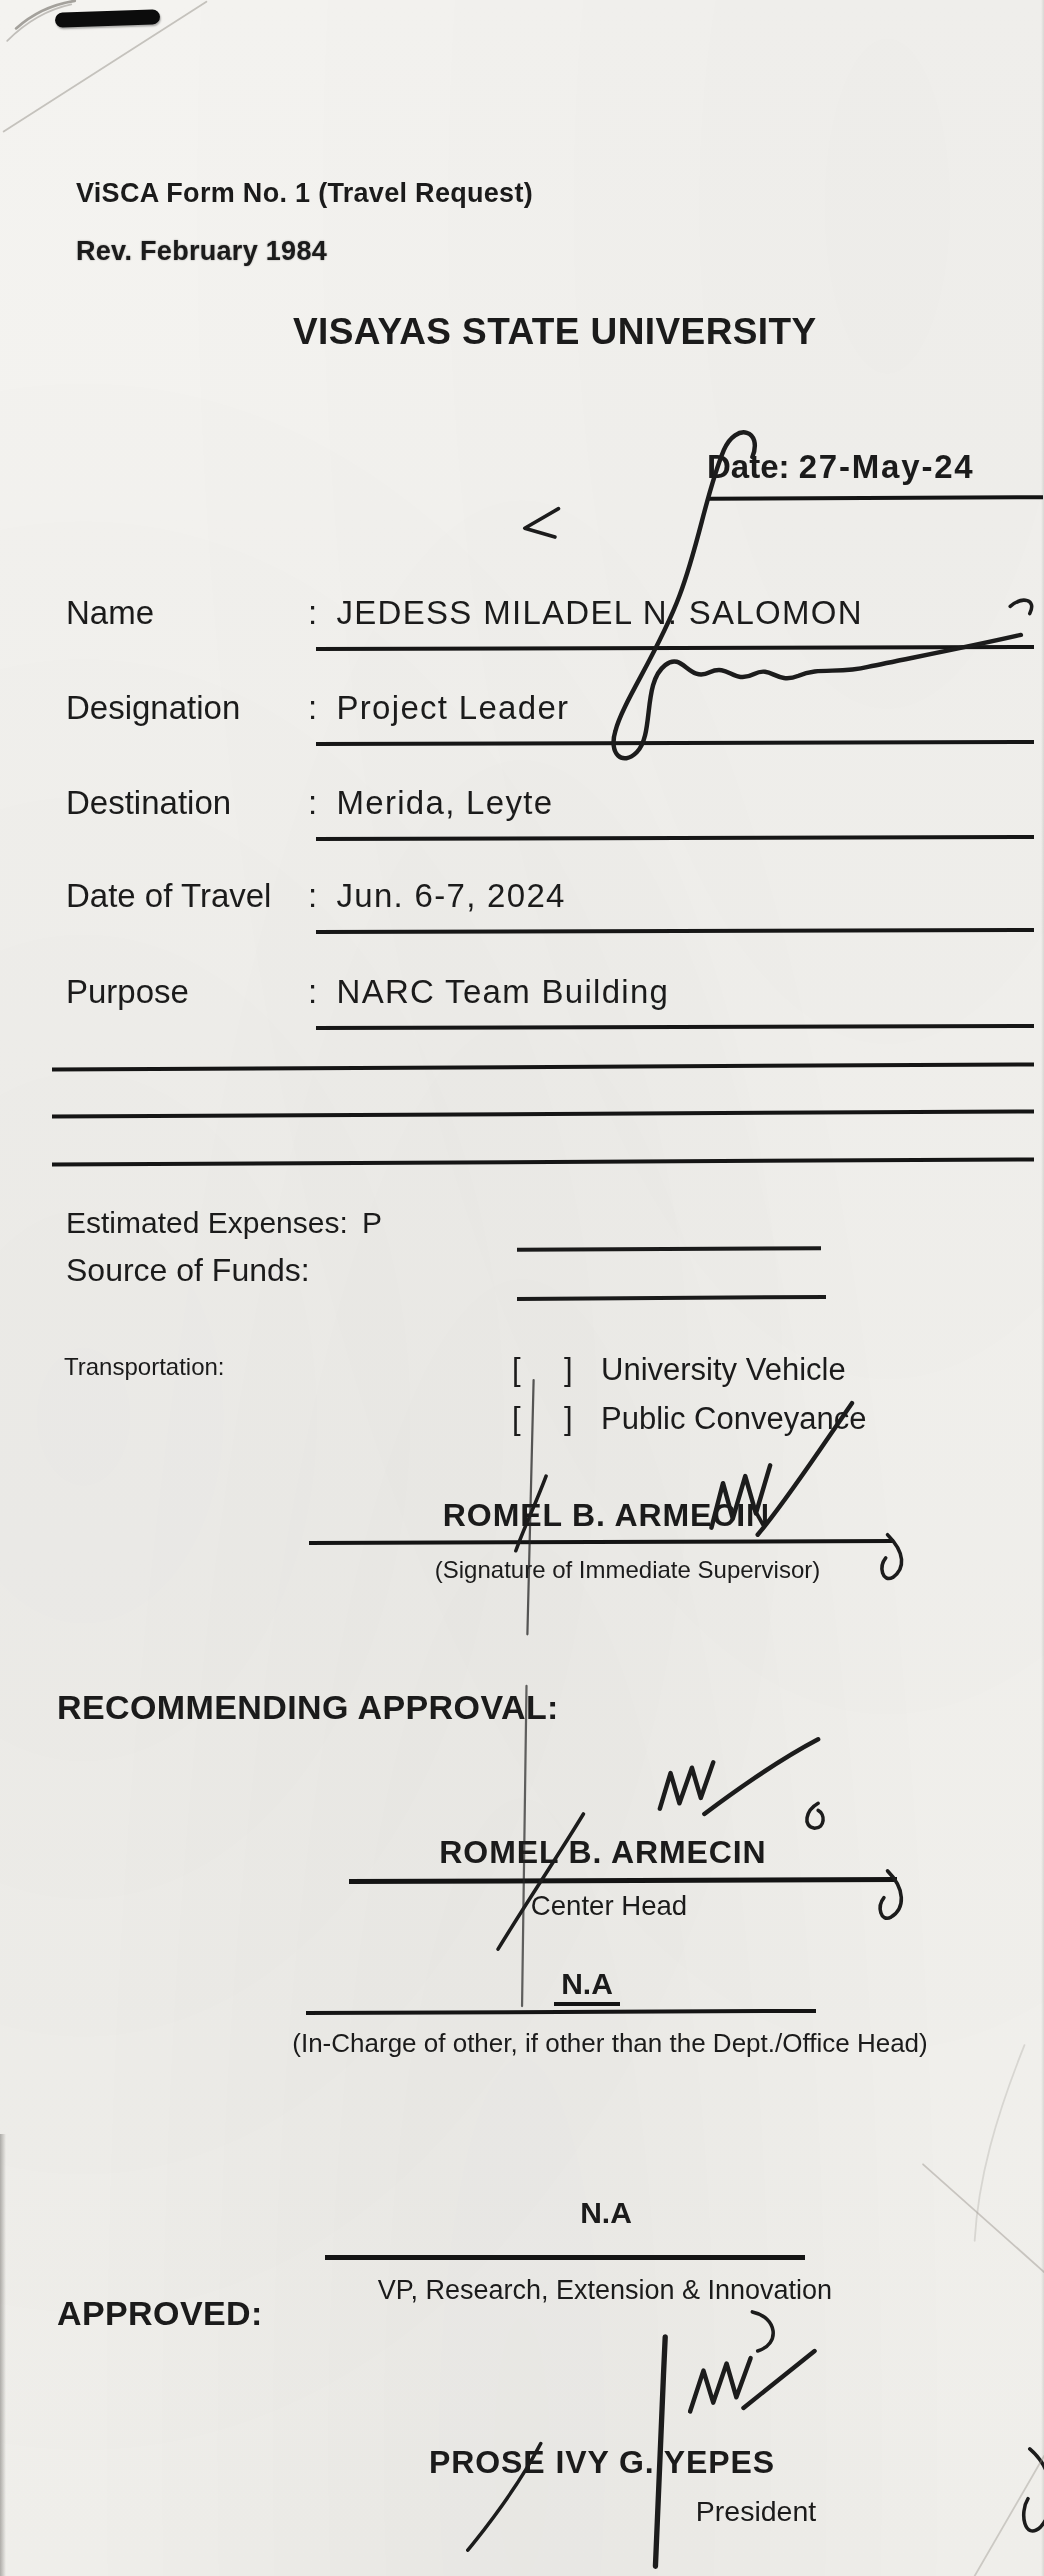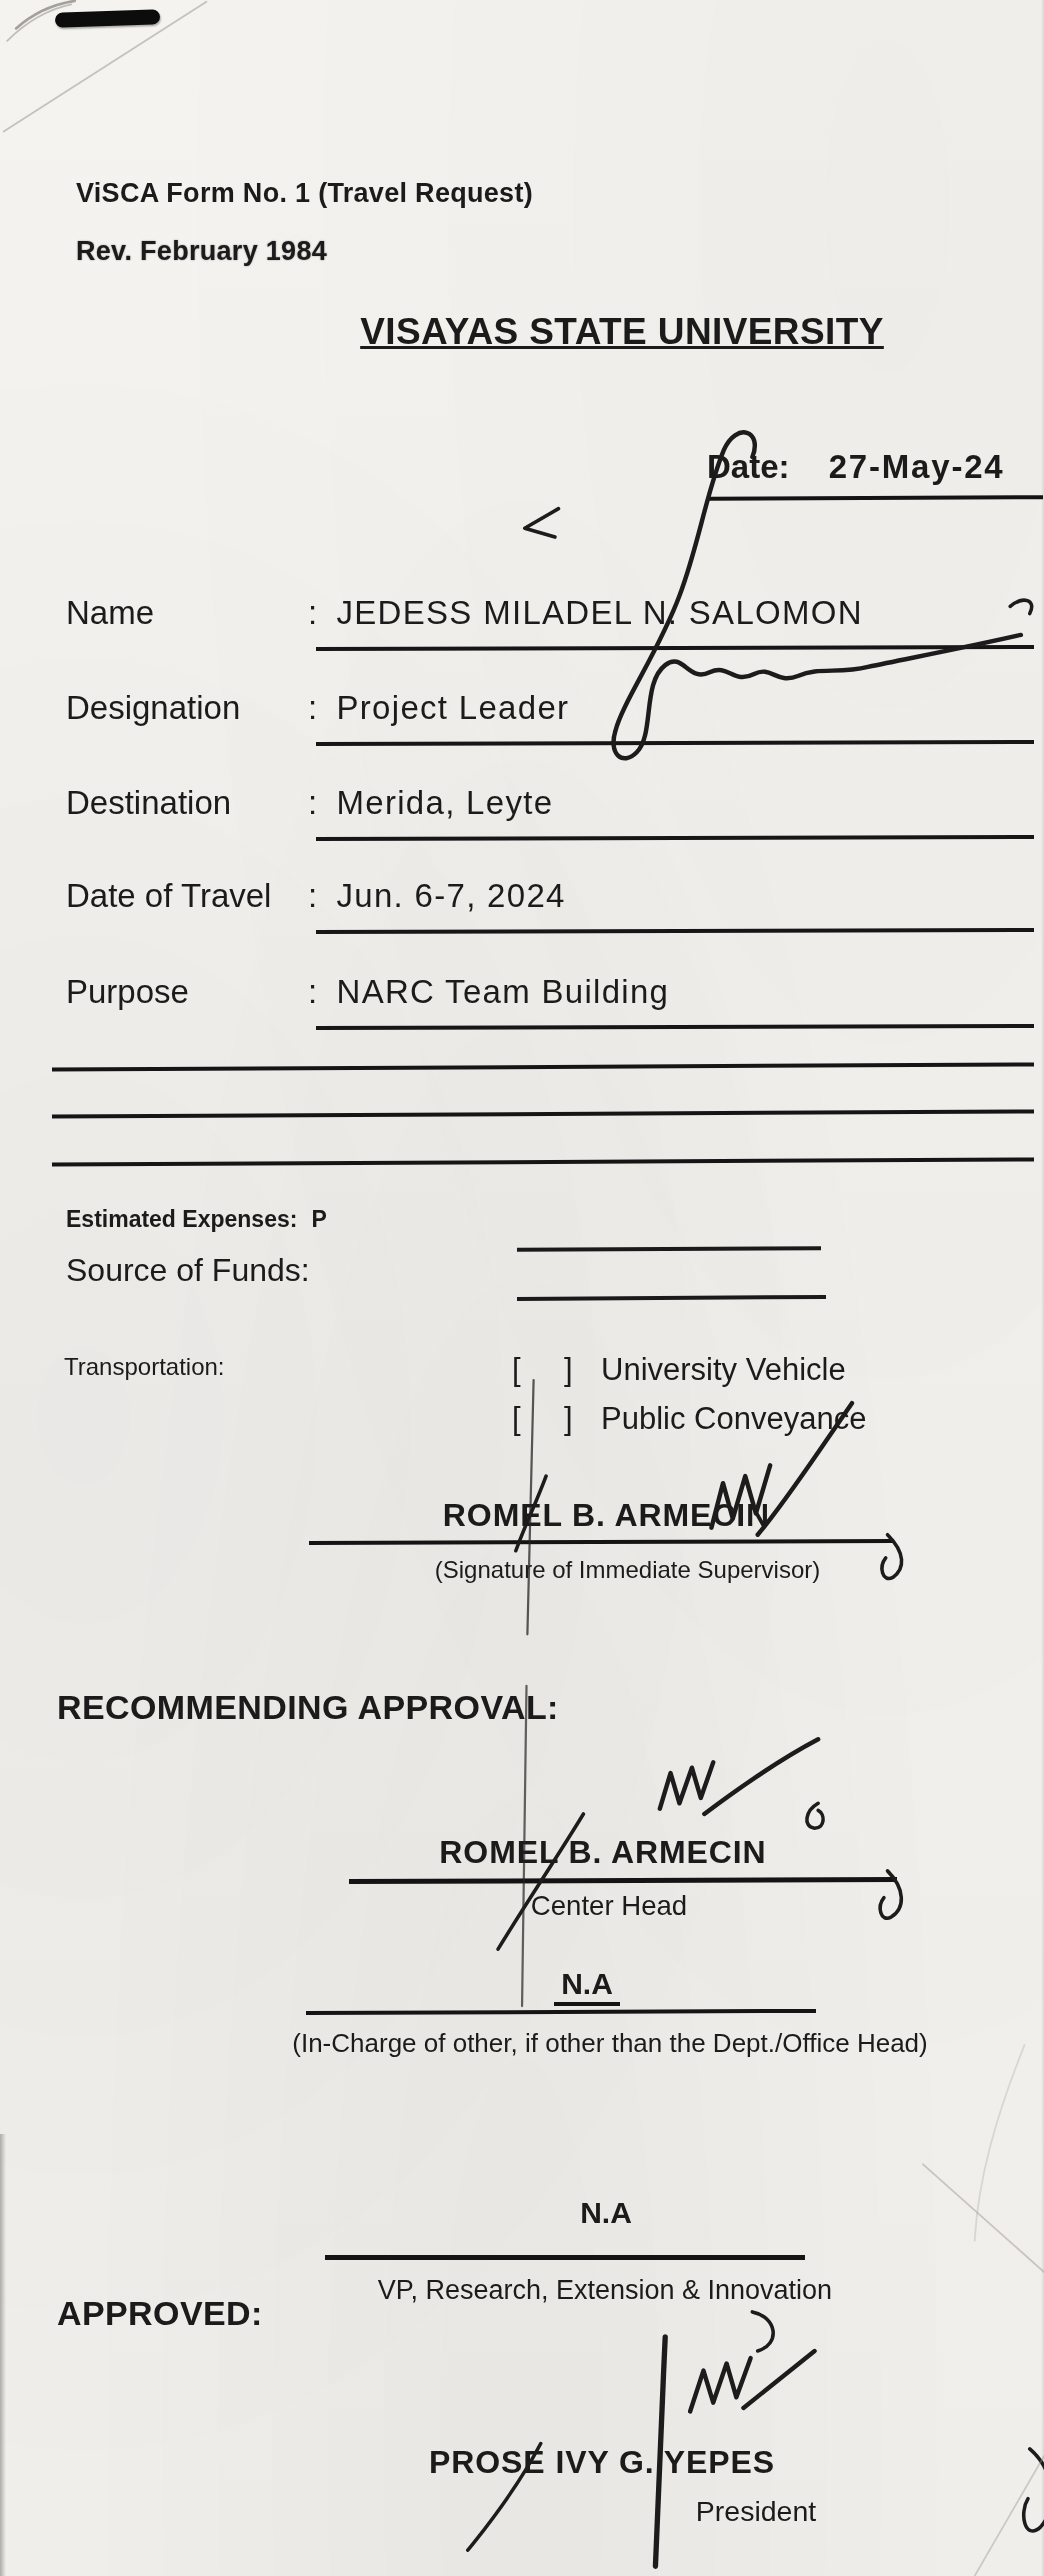--- a/index.html
+++ b/index.html
@@ -11,37 +11,37 @@
       radial-gradient(ellipse at 85% 8%, rgba(0,0,0,0.025), transparent 60%),
       radial-gradient(ellipse at 8% 55%, rgba(0,0,0,0.03), transparent 55%),
       radial-gradient(ellipse at 50% 95%, rgba(0,0,0,0.03), transparent 60%),
       linear-gradient(#f4f3f0, #efeeea);
   }
   .abs{position:absolute;}
   
   .form-no{left:76px;top:178px;font-size:27px;font-weight:700;letter-spacing:0.3px;}
   .form-rev{left:76px;top:236px;font-size:27px;font-weight:700;letter-spacing:0.3px;
     text-shadow:0 0 1.8px rgba(20,20,20,.45);}
-  .title-wrap{left:293px;top:311px;width:658px;text-align:center;text-decoration:underline;}
+  .title-wrap{left:293px;top:311px;width:658px;}
   .uni{font-size:37px;font-weight:800;letter-spacing:0.4px;}
   .loc{font-size:32px;margin-top:7.1px;}
   
   .date-row{left:707px;top:448px;width:336px;font-size:33px;font-weight:600;}
-  .date-row .dval{margin-left:30px;letter-spacing:1.8px;}
+  .date-row .dval{letter-spacing:1.8px;}
   .date-rule{position:absolute;left:1.8px;right:0;top:48px;height:4.4px;background:#141414;transform:rotate(-.3deg);}
   
   .fld{left:66px;width:975px;font-size:33px;}
   .flabel{display:inline-block;width:242px;font-weight:500;}
   .fsep{display:inline-block;width:28.5px;}
   .fval{letter-spacing:1.3px;}
   .frule{position:absolute;left:250px;right:7.1px;top:52px;height:4.4px;background:#161616;transform:rotate(-.15deg);}
   
   .blank-rule{left:52px;width:982px;height:4.4px;background:#151515;transform:rotate(-.3deg);}
   
-  .exp-label{left:66px;top:1206px;font-size:23px;font-weight:700;}
+  .exp-label{left:66px;top:1206px;font-size:30px;font-weight:400;}
   .exp-cur{margin-left:14.2px;}
   .src-label{left:66px;top:1252px;font-size:32px;font-weight:500;}
   .short-rule{height:3.6px;background:#1a1a1a;}
   
   .trans-label{left:64px;top:1353px;font-size:24px;font-weight:500;}
   .opt{left:492px;font-size:31px;margin-left:20px;}
   .bro{display:inline-block;width:52px;}
   .brc{display:inline-block;width:37px;}
   
   .bold-name{font-weight:700;font-size:32px;letter-spacing:0.9px;text-align:center;}

